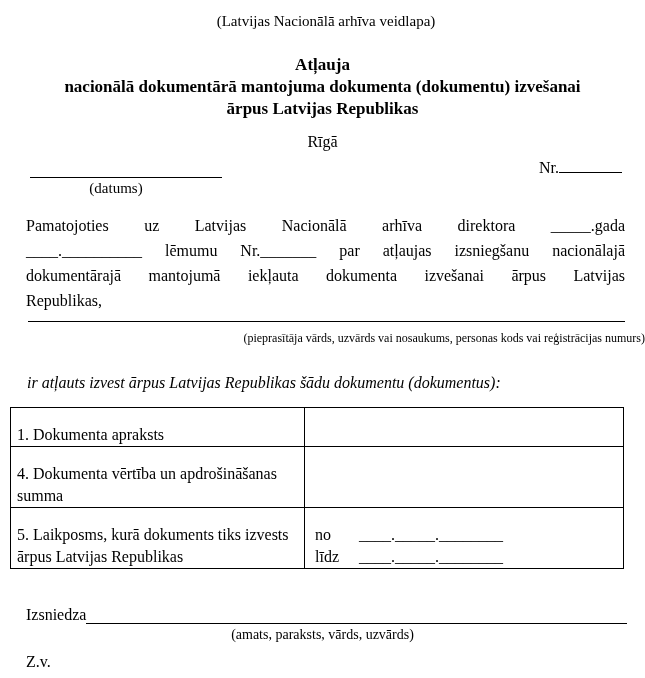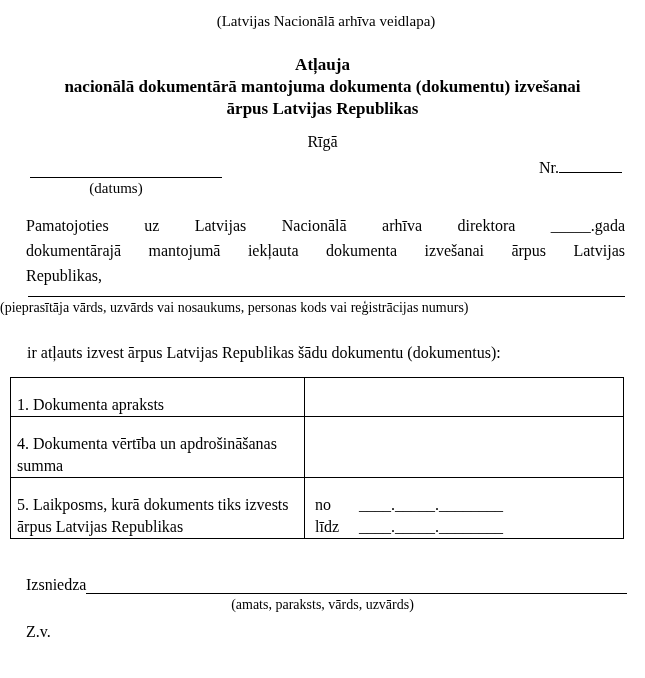--- a/index.html
+++ b/index.html
@@ -14,22 +14,22 @@
   .title-block { margin-top: 24px; text-align: center; font-weight: bold; font-size: 17px; line-height: 22px; }
   .city { text-align: center; margin-top: 13px; }
   .dateline { position: relative; height: 46px; }
   .date-blank { position: absolute; left: 30px; top: 26px; width: 192px; height: 1px; border-bottom: 1px solid #000; }
   .date-caption { position: absolute; left: 30px; top: 29px; width: 172px; text-align: center; font-size: 15px; }
   .nr-group { position: absolute; left: 539px; top: 7px; font-family: Liberation Serif, serif; }
   .nr-blank { display: inline-block; width: 63px; height: 15px; border-bottom: 1px solid #000; }
   .paragraph { margin: 16px 20px 0 26px; width: 599px; line-height: 25px; }
   .just { text-align: justify; text-align-last: justify; }
   .requester-line { margin-left: 28px; width: 597px; height: 1px; border-bottom: 1px solid #000; margin-top: 8px; }
-  .requester-caption { text-align: left; font-size: 14px; margin-top: 3px; }
-  .permission { margin: 28px 20px 0 27px; }
+  .requester-caption { text-align: right; font-size: 12px; margin-top: 9px; }
+  .permission { margin: 28px 20px 0 27px; font-style: italic; }
   table.doc-table { margin: 15px 0 0 10px; width: 613px; border-collapse: collapse; table-layout: fixed; }
   table.doc-table td { border: 1px solid #000; padding: 16px 2px 0 6px; line-height: 22px; vertical-align: top; }
   td.c1 { width: 294px; }
   td.c2 { width: 319px; }
   tr.r-small td { height: 22px; }
   tr.r-big td { height: 45px; }
   .period-cell { padding-left: 10px !important; }
   .p-label { display: inline-block; width: 44px; }
   .issued-row { margin: 36px 18px 0 26px; display: flex; align-items: flex-end; }
   .issued-blank { flex: 1; border-bottom: 1px solid #000; height: 19px; }
@@ -50,20 +50,21 @@
 <div class="city">Rīgā</div>
 
 <div class="dateline">
   <div class="date-blank"></div>
   <div class="date-caption">(datums)</div>
   <div class="nr-group"><span>Nr.</span><span class="nr-blank"></span></div>
 </div>
 
 <div class="paragraph">
   <div class="just">Pamatojoties uz Latvijas Nacionālā arhīva direktora _____.gada</div>
+  <div class="just">____.__________ lēmumu Nr._______ par atļaujas izsniegšanu nacionālajā</div>
   <div class="just">dokumentārajā mantojumā iekļauta dokumenta izvešanai ārpus Latvijas</div>
   <div>Republikas,</div>
 </div>
 
 <div class="requester-line"></div>
 <div class="requester-caption">(pieprasītāja vārds, uzvārds vai nosaukums, personas kods vai reģistrācijas numurs)</div>
 
 <div class="permission">ir atļauts izvest ārpus Latvijas Republikas šādu dokumentu (dokumentus):</div>
 
 <table class="doc-table">

